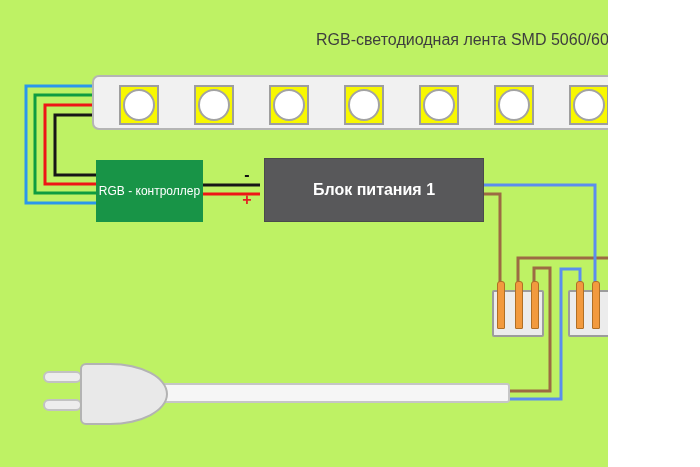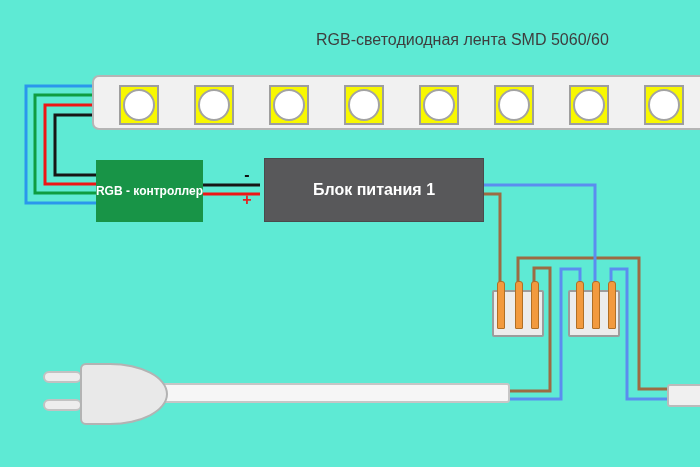--- a/index.html
+++ b/index.html
@@ -1,32 +1,32 @@
 <!DOCTYPE html>
 <html style="--led_yellow: #f8f800; --controller_green: #189447; --psu_gray: #58585a; --wire_blue_strip: #2a97ec; --wire_green: #0e9c40; --wire_red: #ee1616; --wire_black: #161616; --wire_blue: #5b8def; --wire_brown: #9c6b43; --pin_orange: #f29a3e;"><head>
 <meta charset="utf-8">
 <style>
   html,body{margin:0;padding:0;}
   body{font-family:"Liberation Sans", sans-serif; background:#ffffff;}
-  #canvas{position:relative;width:700px;height:467px;background:#5eead4;overflow:hidden;}
+  #canvas{position:relative;width:608px;height:467px;background:#bef264;overflow:hidden;}
 
   .title{position:absolute;left:316px;top:31px;font-size:16px;color:#3e3e3e;white-space:nowrap;}
 
   .wires{position:absolute;left:0;top:0;z-index:1;}
   .wires polyline{fill:none;stroke-width:3;stroke-linejoin:miter;stroke-linecap:butt;}
 
   .strip{position:absolute;left:92px;top:75px;width:612px;height:55px;background:#f1f1f1;
          border:2px solid #b5b5b5;border-radius:7px 0 0 7px;box-sizing:border-box;z-index:2;}
   .led{position:absolute;top:8px;width:40px;height:40px;background:var(--led_yellow,#f8f800);
        border:2px solid #9e9e9e;box-sizing:border-box;display:flex;align-items:center;justify-content:center;}
   .led-circle{width:28px;height:28px;background:#ffffff;border:2px solid #a3a3a3;border-radius:50%;}
 
   .controller{position:absolute;left:96px;top:160px;width:107px;height:62px;background:var(--controller_green,#189447);
               z-index:2;display:flex;align-items:center;justify-content:center;}
-  .controller span{color:#ffffff;font-weight:bold;font-size:12px;white-space:nowrap;}
+  .controller span{color:#ffffff;font-weight:normal;font-size:12px;white-space:nowrap;}
 
   .psu{position:absolute;left:264px;top:158px;width:220px;height:64px;background:var(--psu_gray,#58585a);
        border:1px solid #4a4a4c;box-sizing:border-box;z-index:2;display:flex;align-items:center;justify-content:center;}
   .psu span{color:#ffffff;font-weight:bold;font-size:16px;white-space:nowrap;}
 
   .polarity{position:absolute;z-index:3;font-weight:bold;font-size:16px;width:14px;text-align:center;}
   .polarity.minus{left:240px;top:166px;color:#111111;}
   .polarity.plus{left:240px;top:191px;color:#e32222;}
 
   .connector{position:absolute;top:290px;width:52px;height:47px;background:#ececec;

